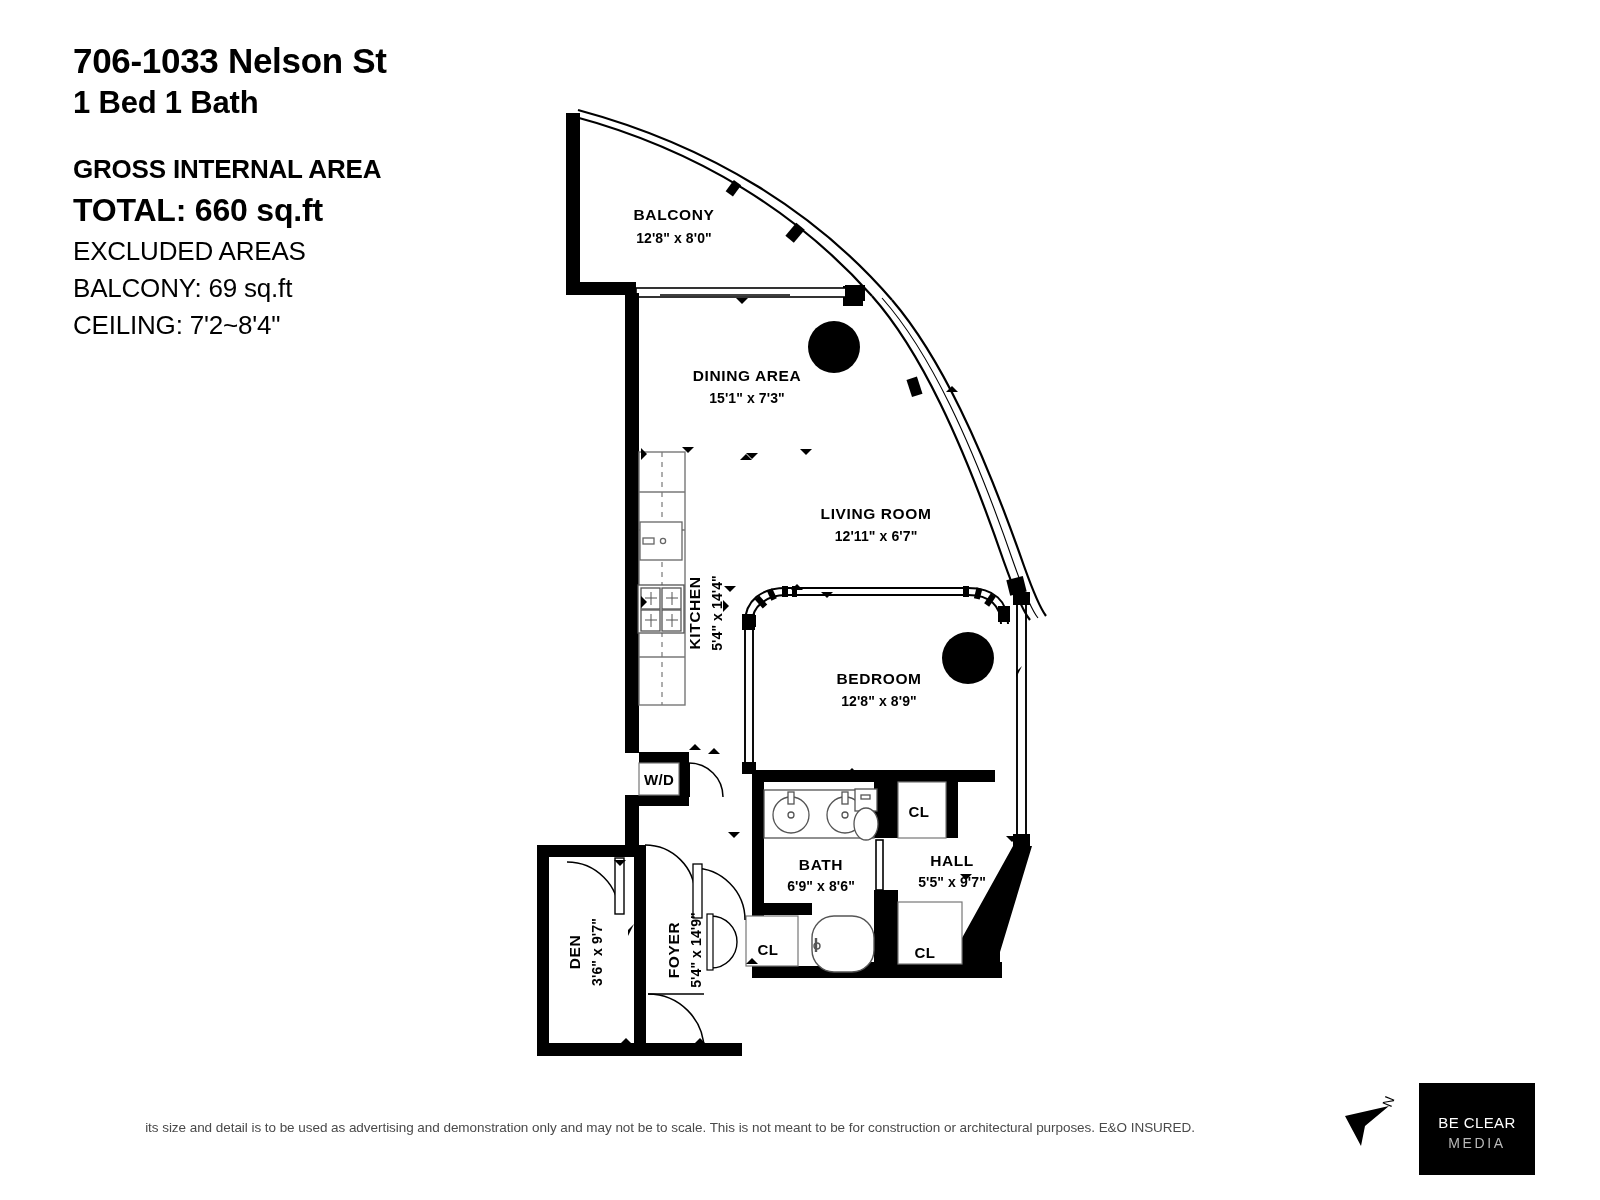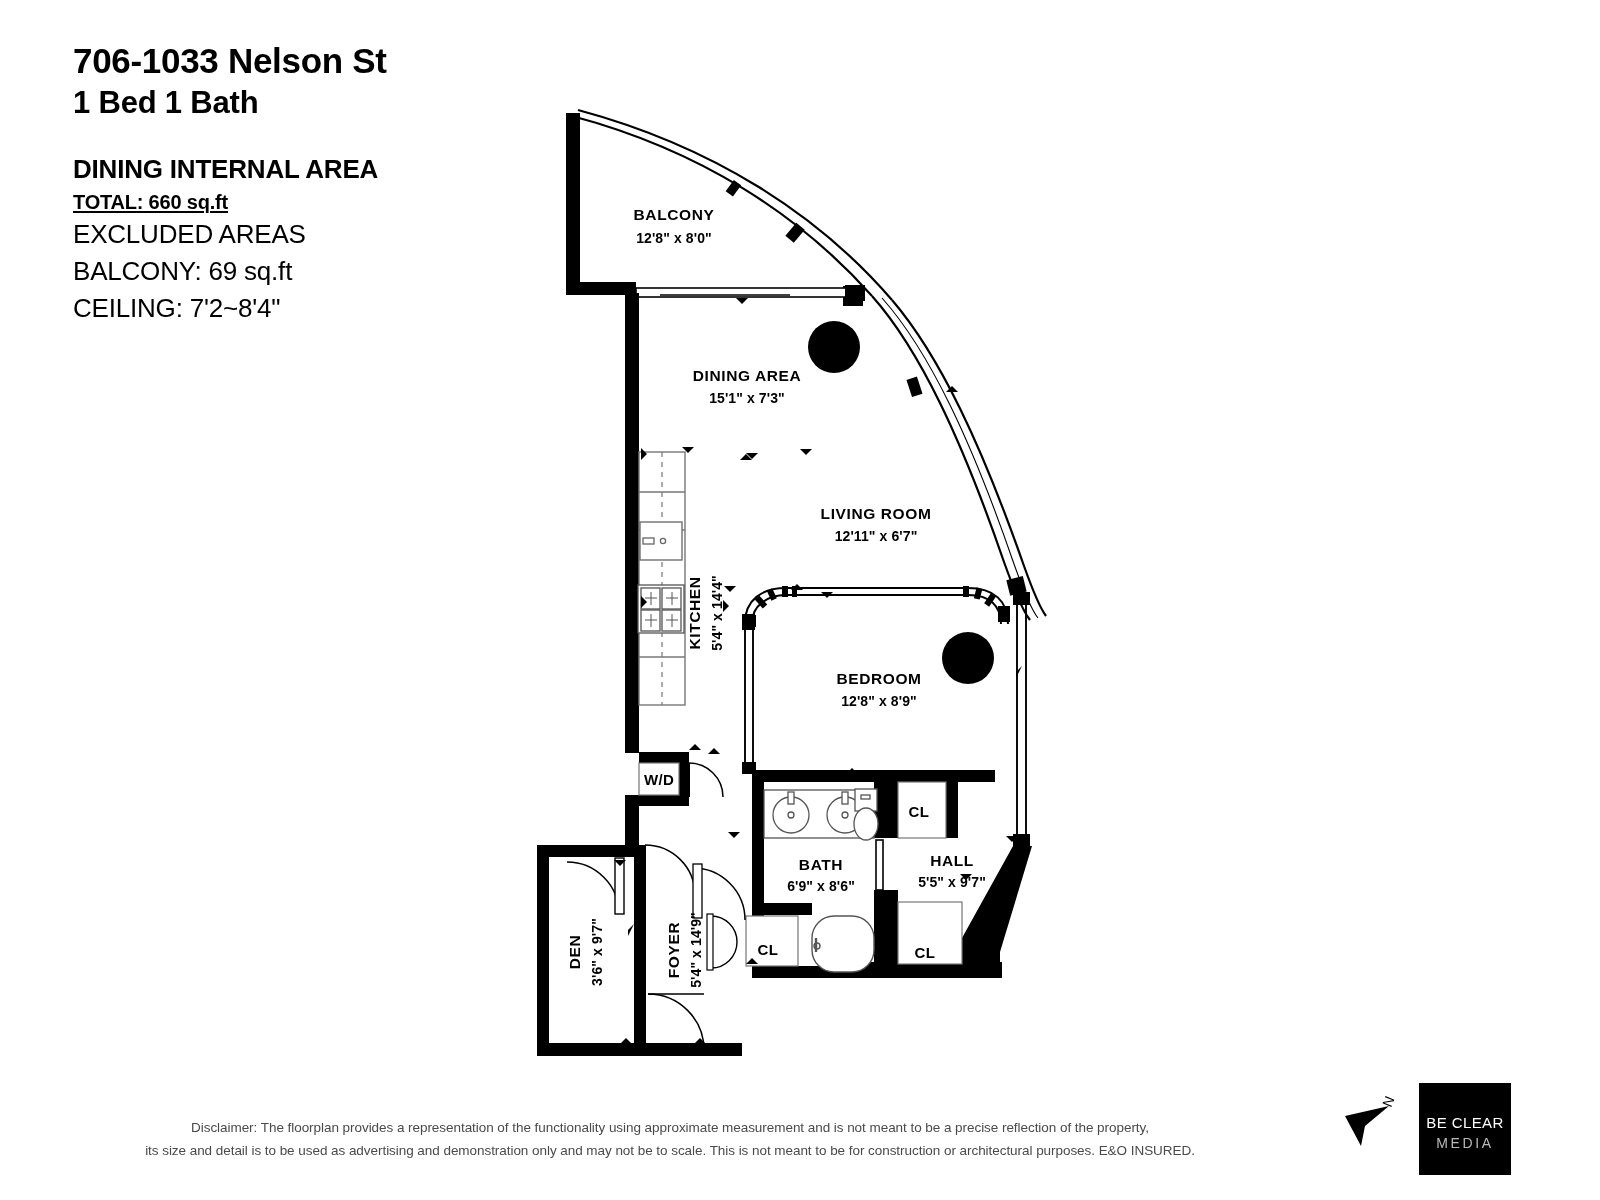--- a/index.html
+++ b/index.html
@@ -12,55 +12,55 @@
     overflow:hidden;
   }
   
   #info-panel{position:absolute;left:57px;top:40px;width:470px;margin-left:16px;}
   .addr1{font-size:35px;font-weight:bold;letter-spacing:-0.3px;line-height:1.22;}
   .addr2{font-size:31px;font-weight:bold;letter-spacing:-0.2px;line-height:1.26;}
   .addr3{font-size:31px;font-weight:bold;letter-spacing:-0.2px;line-height:1.26;}
   .gia-block{margin-top:29px;}
   .gia-title{font-size:26px;font-weight:bold;line-height:1.42;letter-spacing:-0.2px;}
   .gia-line{font-size:26px;line-height:1.42;letter-spacing:-0.2px;}
-  .gia-total{font-size:20px;font-weight:bold;line-height:1.42;letter-spacing:-0.2px;
-             text-decoration:underline;text-underline-offset:2px;display:inline-block;}
+  .gia-total{font-size:32px;font-weight:bold;line-height:1.42;letter-spacing:-0.2px;
+             text-underline-offset:2px;display:inline-block;}
   .gia-total-wrap{line-height:1.42;}
 
   
   #plan{position:absolute;left:0;top:0;width:1600px;height:852px;}
   #plan svg{display:block;}
 
   
   .rm-name{font-family:"Liberation Sans",sans-serif;font-size:15.5px;font-weight:bold;letter-spacing:.6px;}
   .rm-dim {font-family:"Liberation Sans",sans-serif;font-size:14px;font-weight:bold;letter-spacing:.1px;}
   .cl-lbl {font-family:"Liberation Sans",sans-serif;font-size:15px;font-weight:bold;letter-spacing:.4px;}
   .wd-lbl {font-family:"Liberation Sans",sans-serif;font-size:15px;font-weight:bold;letter-spacing:.3px;}
 
   
   #disclaimer{position:absolute;left:0;top:1116px;width:1340px;text-align:center;}
   .disc-line{font-size:13.5px;color:#4a4a4a;line-height:1.72;letter-spacing:-0.05px;}
 
   
-  #logo-box{position:absolute;left:1419px;top:1083px;width:92px;height:92px;background:#000;}
+  #logo-box{position:absolute;left:1419px;top:1083px;width:116px;height:92px;background:#000;}
   .logo-main{position:absolute;left:0;right:0;top:31px;text-align:center;color:#fff;
              font-size:15px;letter-spacing:.4px;font-family:"Liberation Sans",sans-serif;}
   .logo-sub{position:absolute;left:0;right:0;top:52px;text-align:center;color:#b9b9b9;
             font-size:14px;letter-spacing:2.6px;font-family:"Liberation Sans",sans-serif;}
   #north-marker{position:absolute;left:1337px;top:1094px;width:70px;height:60px;}
 </style>
 </head>
 <body>
 
 <div id="info-panel">
   <div class="addr1">706-1033 Nelson St</div>
   <div class="addr3">1 Bed 1 Bath</div>
 
   <div class="gia-block">
-    <div class="gia-title">DINING INTERNAL AREA</div>
+    <div class="gia-title">GROSS INTERNAL AREA</div>
     <div class="gia-total-wrap">
       <span class="gia-total">TOTAL: 660 sq.ft</span>
     </div>
     <div class="gia-line">EXCLUDED AREAS</div>
     <div class="gia-line">BALCONY: 69 sq.ft</div>
     <div class="gia-line">CEILING: 7'2~8'4"</div>
   </div>
 </div>
 
 <div id="plan">
@@ -328,21 +328,20 @@
 
   <text class="wd-lbl" x="659" y="785" text-anchor="middle">W/D</text>
   <text class="cl-lbl" x="919" y="817" text-anchor="middle">CL</text>
   <text class="cl-lbl" x="925" y="958" text-anchor="middle">CL</text>
   <text class="cl-lbl" x="768" y="955" text-anchor="middle">CL</text>
 
 </svg>
 </div>
 
 <div id="disclaimer">
-  <div class="disc-line">Disclaimer: The floorplan provides a representation of the functionality using approximate measurement and is not meant to be a precise reflection of the property,</div>
   <div class="disc-line">its size and detail is to be used as advertising and demonstration only and may not be to scale. This is not meant to be for construction or architectural purposes. E&amp;O INSURED.</div>
 </div>
 
 <div id="north-marker">
   <svg width="70" height="60" viewBox="0 0 70 60" xmlns="http://www.w3.org/2000/svg">
     <polygon points="8,22 52,12 28,32 24,52" fill="#000"></polygon>
     <text x="54" y="14" font-family="Liberation Sans, sans-serif" font-size="14" transform="rotate(-68 54 14)">N</text>
   </svg>
 </div>
 

